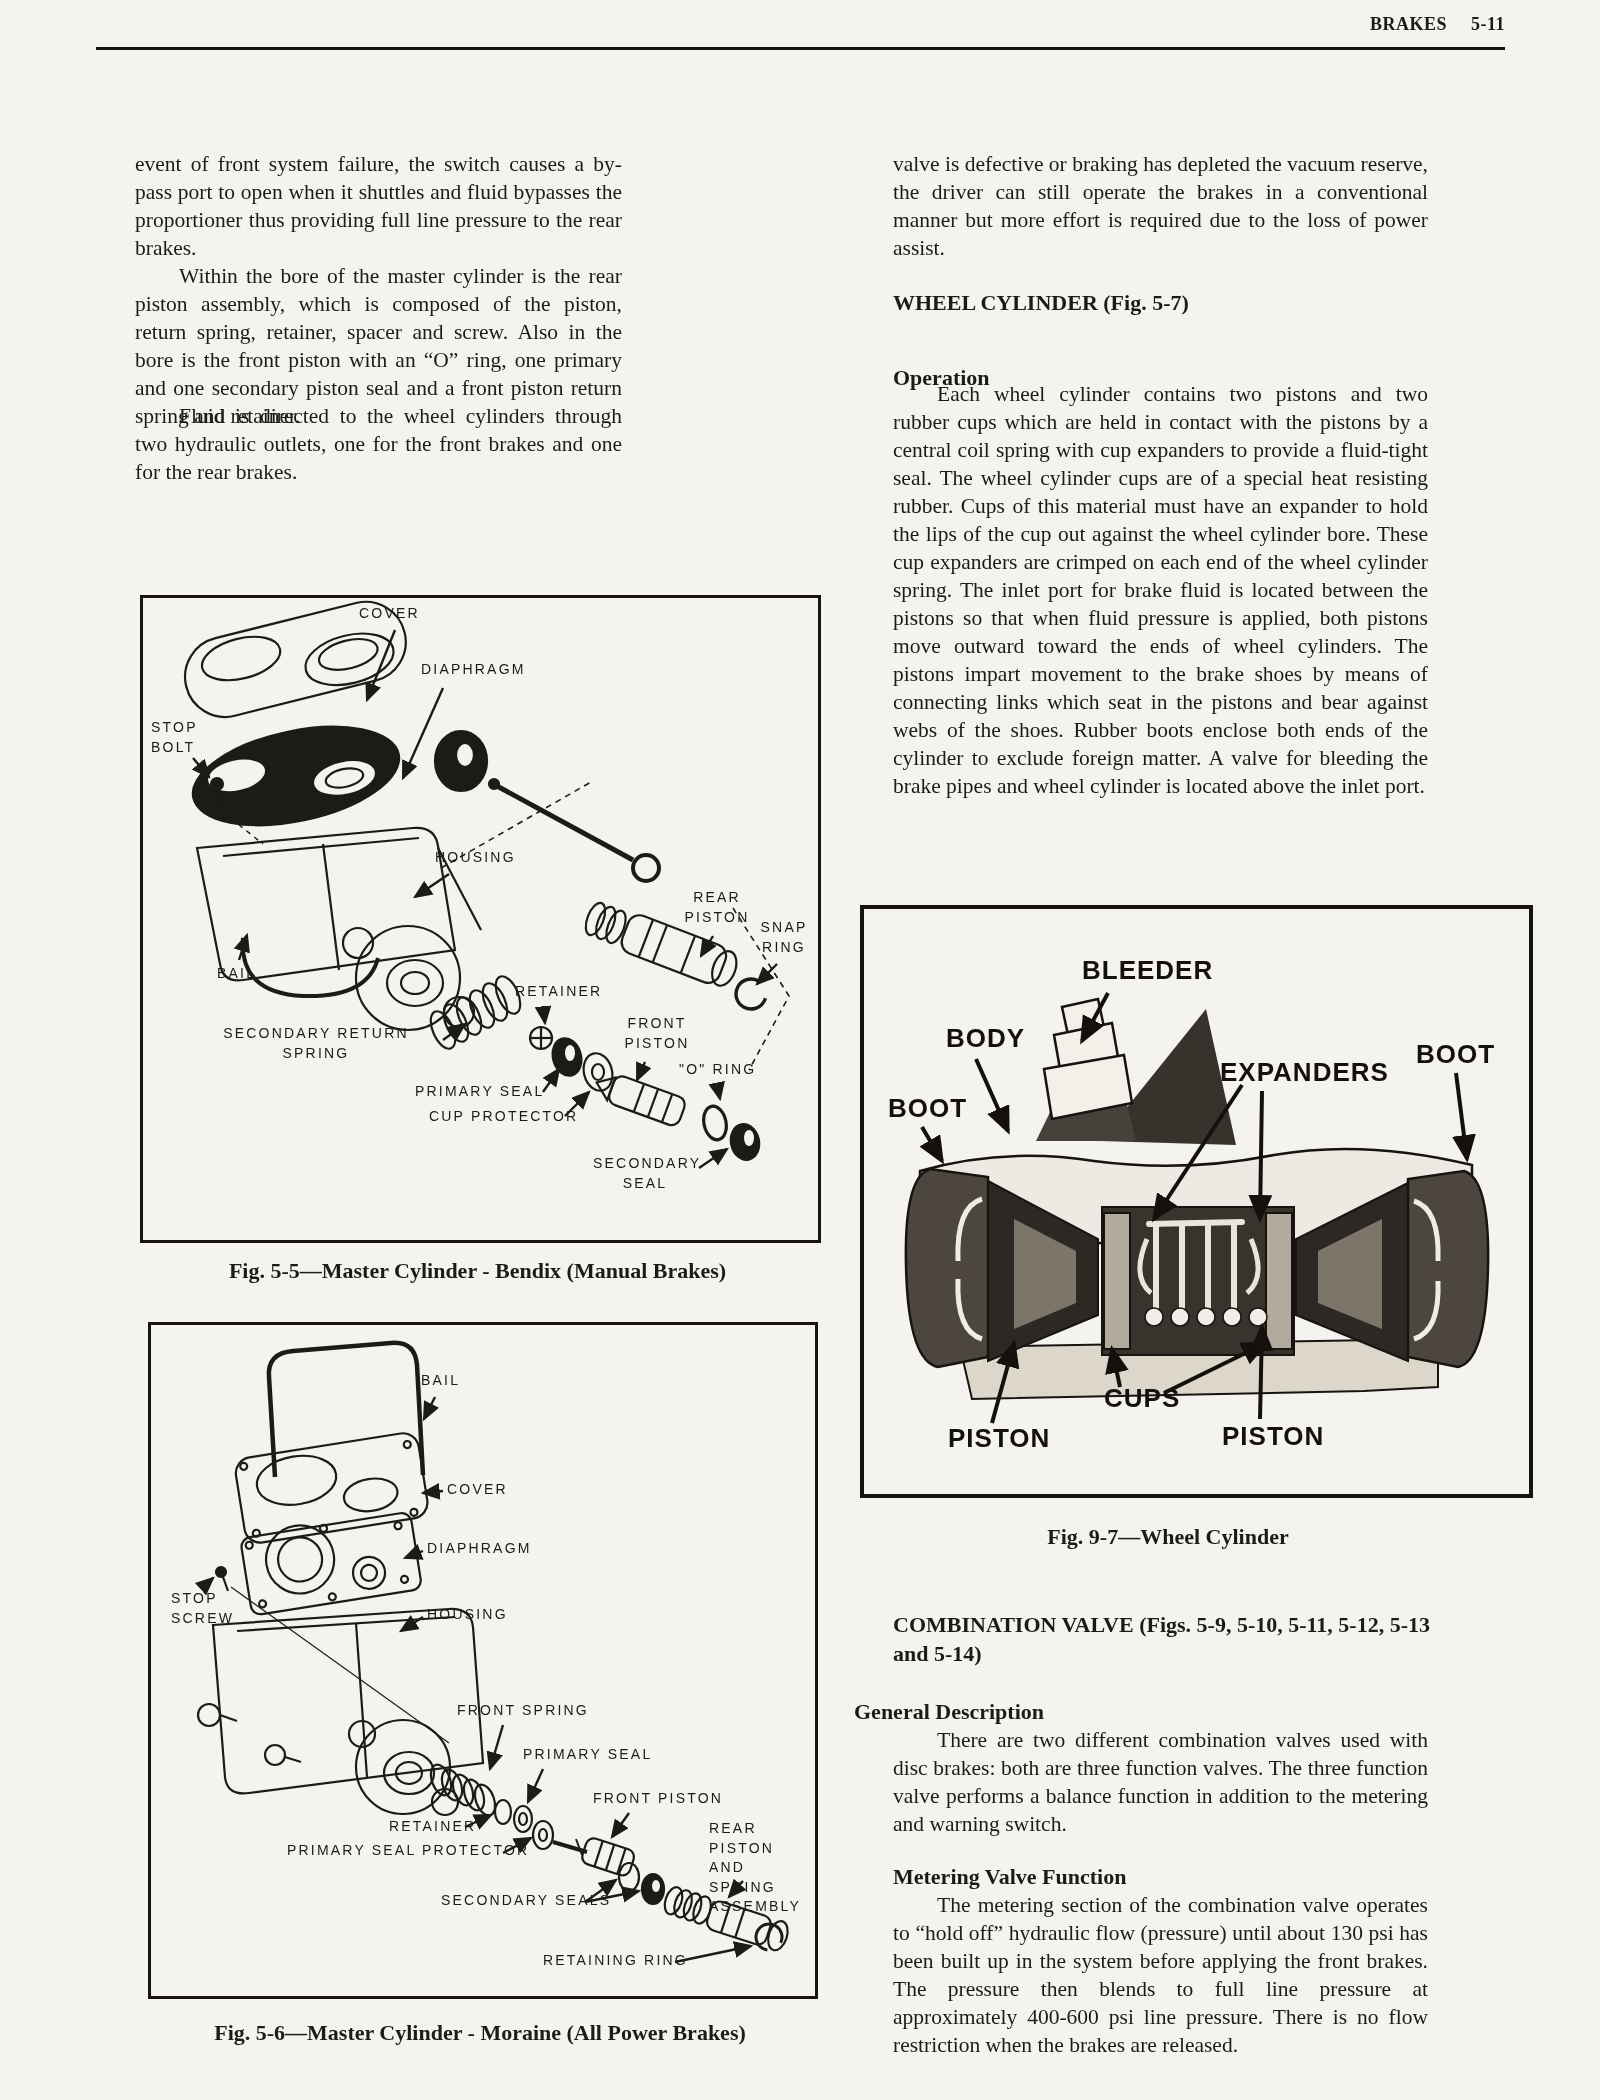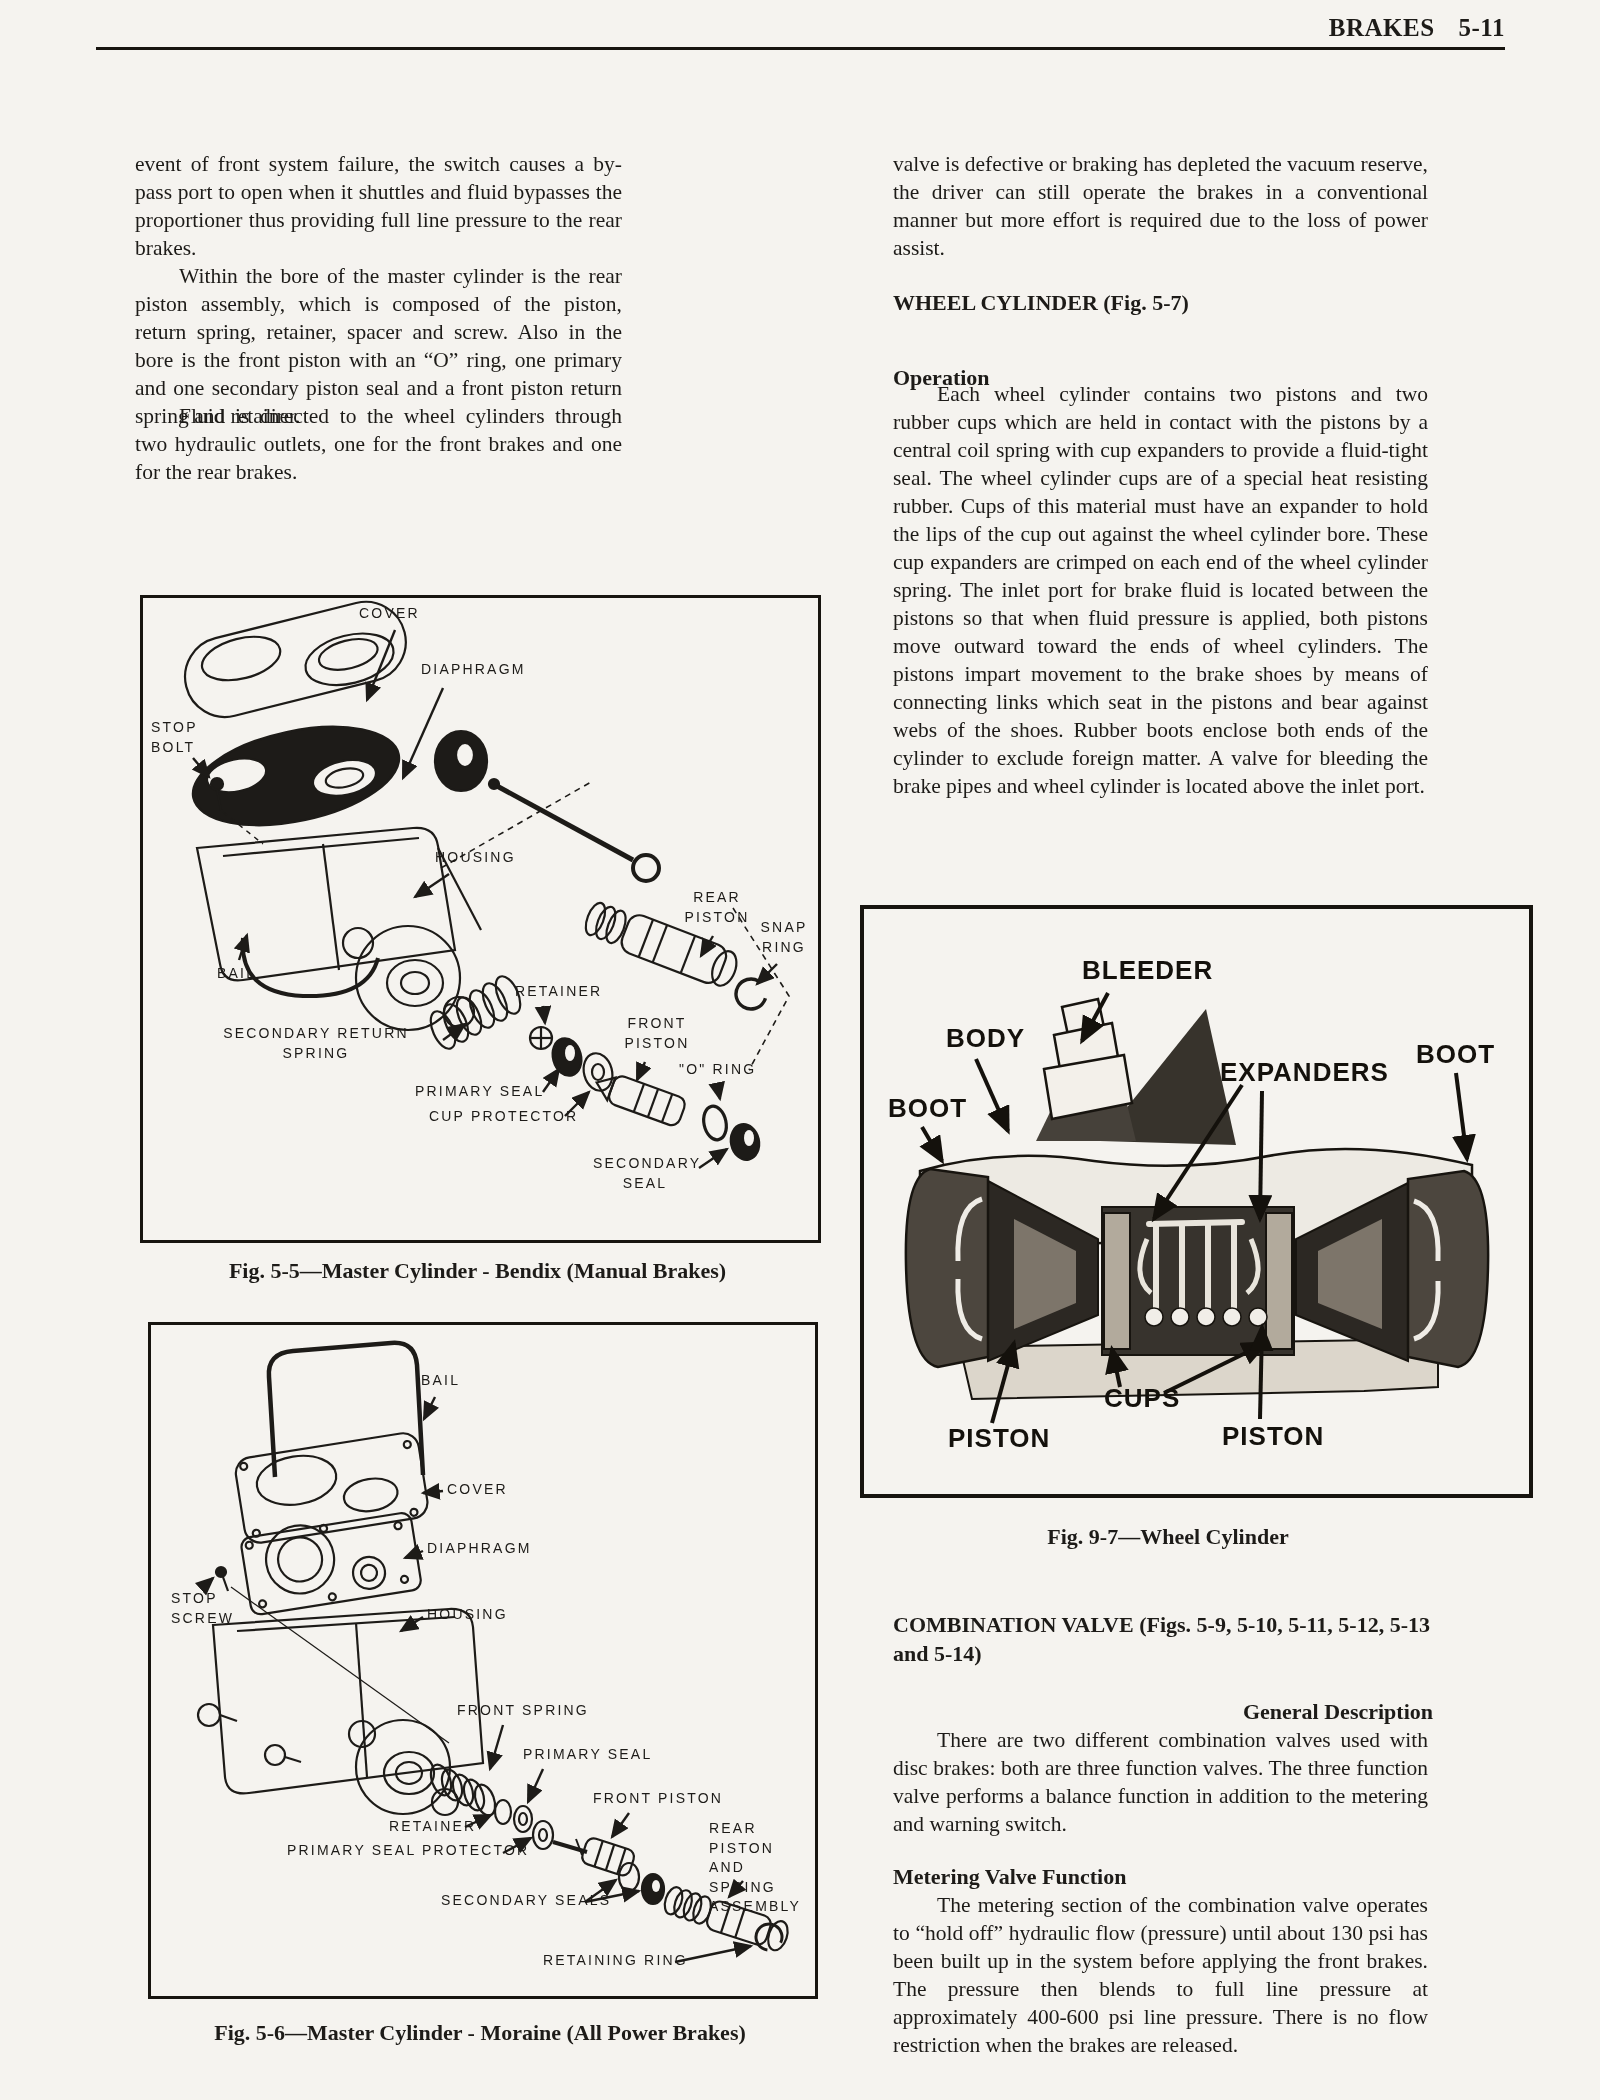--- a/index.html
+++ b/index.html
@@ -1,20 +1,20 @@
 <!DOCTYPE html>
 <html><head>
 <meta charset="utf-8">
 <style>
   html,body{margin:0;padding:0;background:#888;}
   .page{position:relative;width:1600px;height:2100px;background:#f5f3ef;overflow:hidden;
         font-family:"Liberation Serif", serif;color:#1d1b18;}
   .rule{position:absolute;background:#17140f;}
   .hdr{position:absolute;display:flex;gap:24px;justify-content:flex-end;
-       font-weight:bold;font-size:25px;letter-spacing:.5px;}
+       font-weight:bold;font-size:18px;letter-spacing:.5px;}
   .para{position:absolute;width:487px;font-size:21.5px;line-height:28px;text-align:justify;}
   .rc{width:535px;}
   .indent{text-indent:44px;}
   .head{position:absolute;font-weight:bold;font-size:22px;line-height:29px;width:540px;}
   .figbox{position:absolute;border:3px solid #17140f;background:#f5f3ef;}
   .figbox svg{position:absolute;left:0;top:0;}
   .caption{position:absolute;text-align:center;font-weight:bold;font-size:22px;}
   .tlabel{position:absolute;font-family:"Liberation Sans", sans-serif;font-size:14px;
           letter-spacing:2.2px;line-height:1.4;color:#1d1b18;white-space:pre-line;}
   .tc{text-align:center;}
@@ -397,18 +397,18 @@
     <div class="blabel" style="left:356px;top:148px;">EXPANDERS</div>
     <div class="blabel" style="left:24px;top:184px;">BOOT</div>
     <div class="blabel" style="left:552px;top:130px;">BOOT</div>
     <div class="blabel" style="left:240px;top:474px;">CUPS</div>
     <div class="blabel" style="left:84px;top:514px;">PISTON</div>
     <div class="blabel" style="left:358px;top:512px;">PISTON</div>
   </div>
   <div class="caption" style="left:868px;top:1524px;width:600px;">Fig. 9-7—Wheel Cylinder</div>
 
   <div class="head" style="left:893px;top:1610px;">COMBINATION VALVE (Figs. 5-9, 5-10, 5-11, 5-12, 5-13 and 5-14)</div>
-  <div class="head" style="left:893px;top:1697px;text-align:right;">General Description</div>
+  <div class="head" style="left:854px;top:1697px;">General Description</div>
   <div class="para rc indent" style="left:893px;top:1726px;">There are two different combination valves used with disc brakes: both are three function valves. The three function valve performs a balance function in addition to the metering and warning switch.</div>
   <div class="head" style="left:893px;top:1862px;">Metering Valve Function</div>
   <div class="para rc indent" style="left:893px;top:1891px;">The metering section of the combination valve operates to “hold off” hydraulic flow (pressure) until about 130 psi has been built up in the system before applying the front brakes. The pressure then blends to full line pressure at approximately 400-600 psi line pressure. There is no flow restriction when the brakes are released.</div>
 
 </div>
 
 </body></html>

